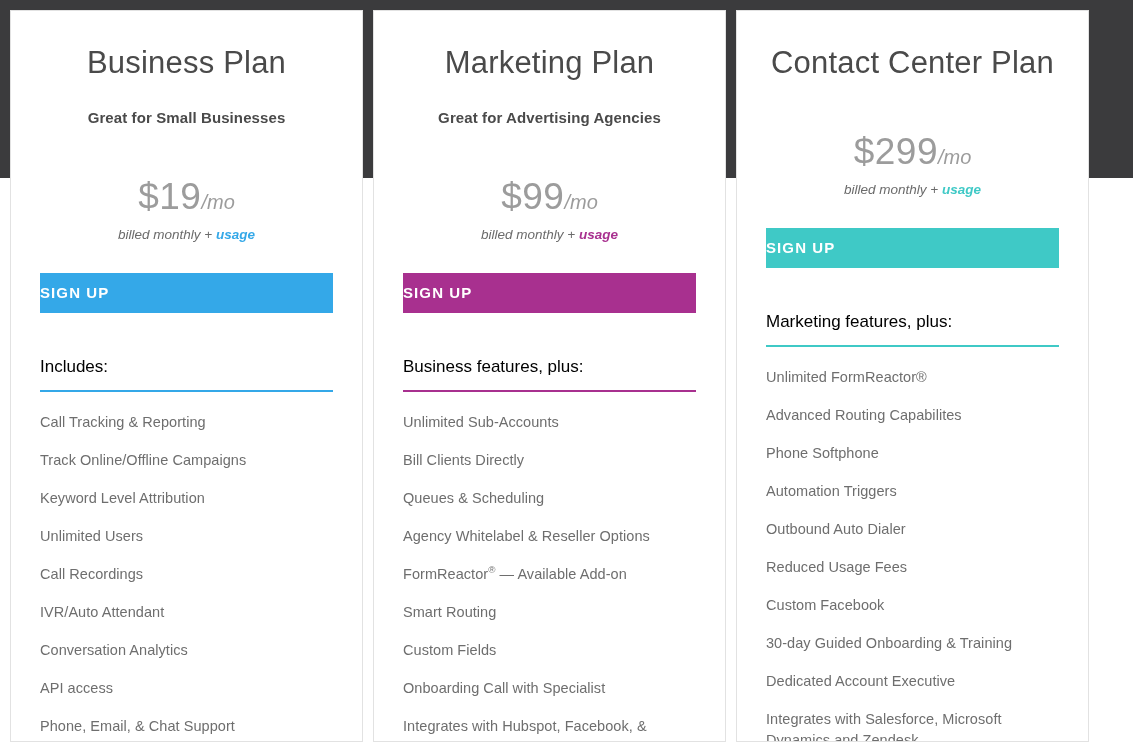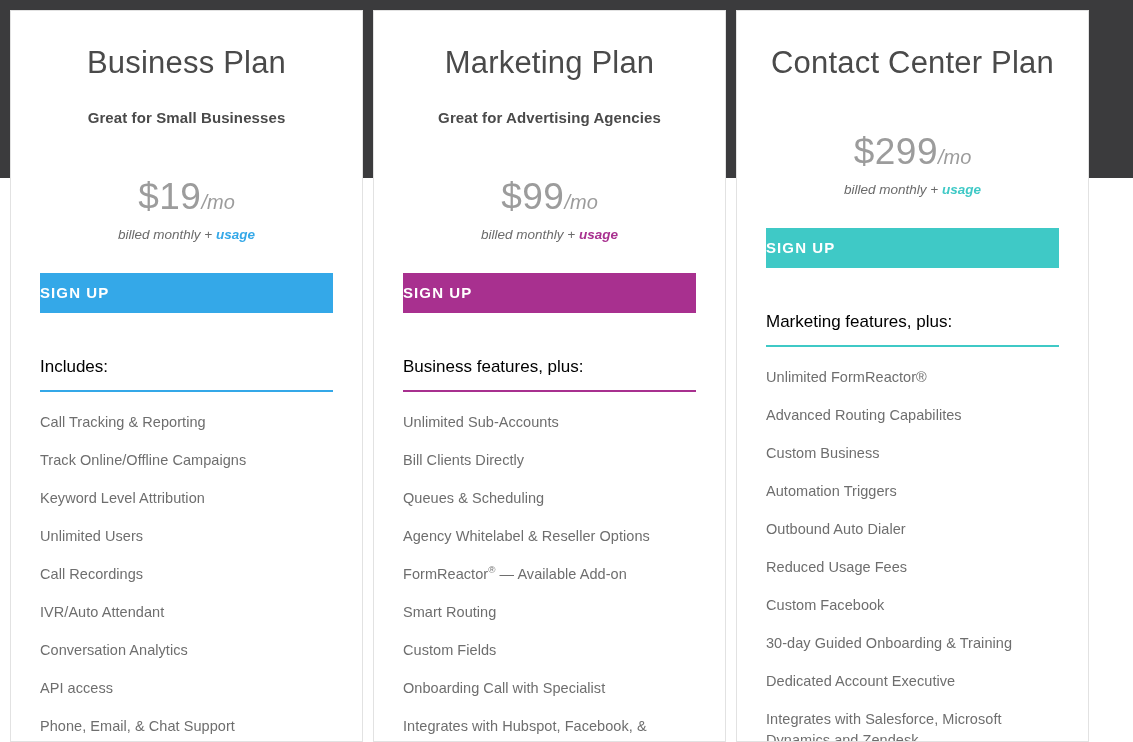--- a/index.html
+++ b/index.html
@@ -196,21 +196,21 @@
     <div class="card">
       <div class="plan-title">Contact Center Plan</div>
       <div class="price-block"><span class="price-amount">$299</span><span class="price-period">/mo</span></div>
       <div class="billed-note"><span>billed monthly + </span><a class="usage-link" href="#" style="color: rgb(63, 201, 198);">usage</a></div>
       <button class="signup-button" style="background: rgb(63, 201, 198);">SIGN UP</button>
       <div class="features-heading">Marketing features, plus:</div>
       <div class="heading-rule" style="background: rgb(63, 201, 198);"></div>
       <ul class="feature-list">
         <li class="feature-item">Unlimited FormReactor®</li>
         <li class="feature-item">Advanced Routing Capabilites</li>
-        <li class="feature-item">Custom Business</li>
+        <li class="feature-item">Phone Softphone</li>
         <li class="feature-item">Automation Triggers</li>
         <li class="feature-item">Outbound Auto Dialer</li>
         <li class="feature-item">Reduced Usage Fees</li>
         <li class="feature-item">Custom Facebook</li>
         <li class="feature-item">30-day Guided Onboarding &amp; Training</li>
         <li class="feature-item">Dedicated Account Executive</li>
         <li class="feature-item">Integrates with Salesforce, Microsoft Dynamics and Zendesk</li>
       </ul>
     </div>
   </div>

